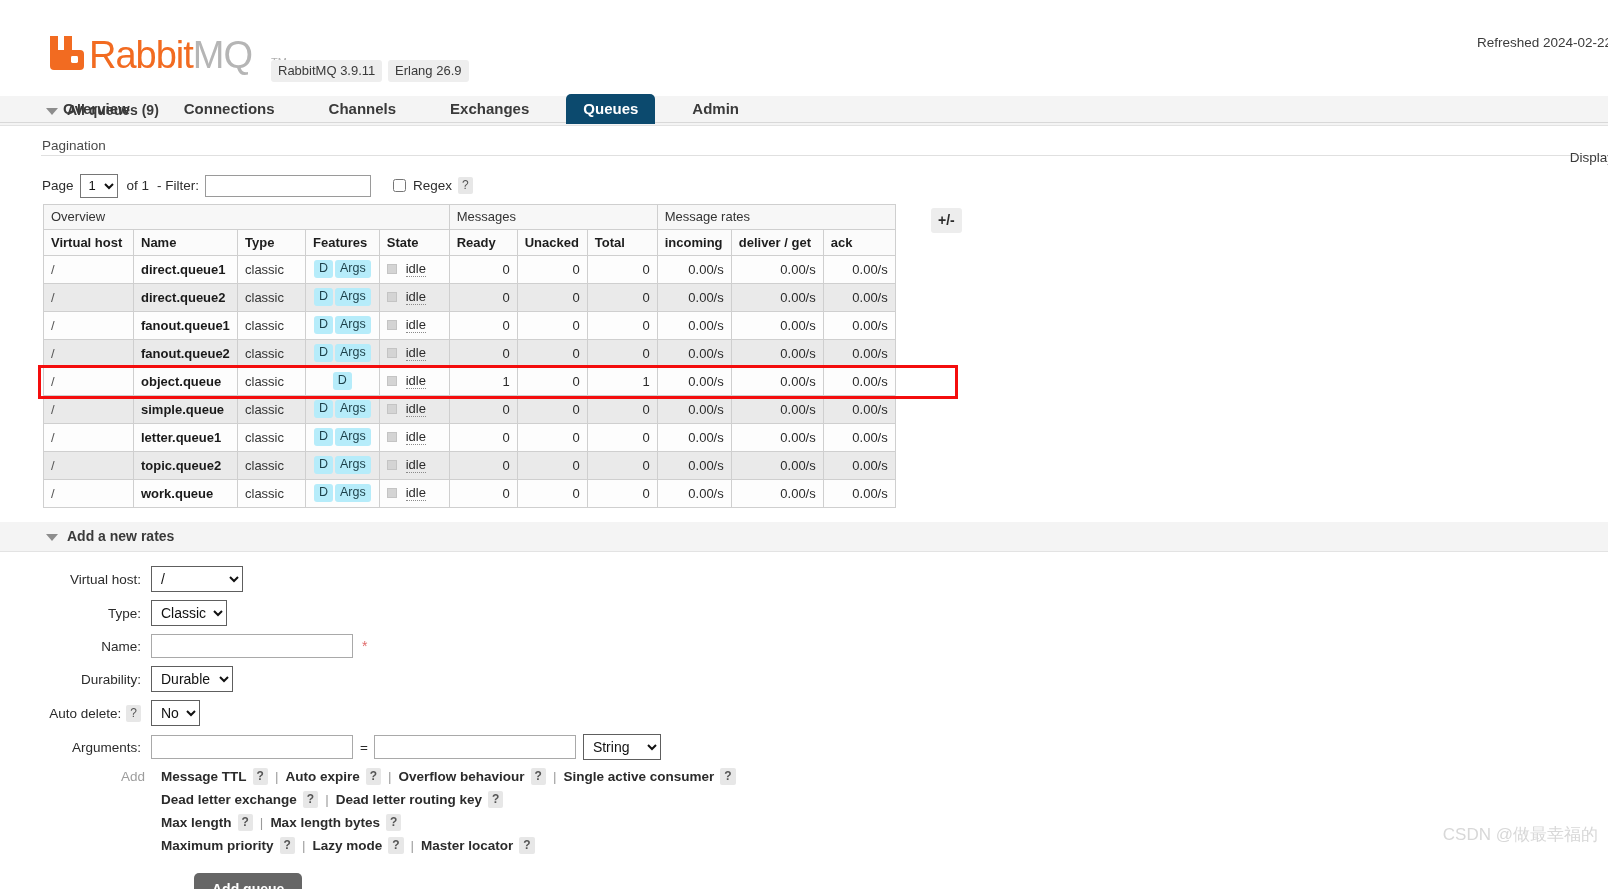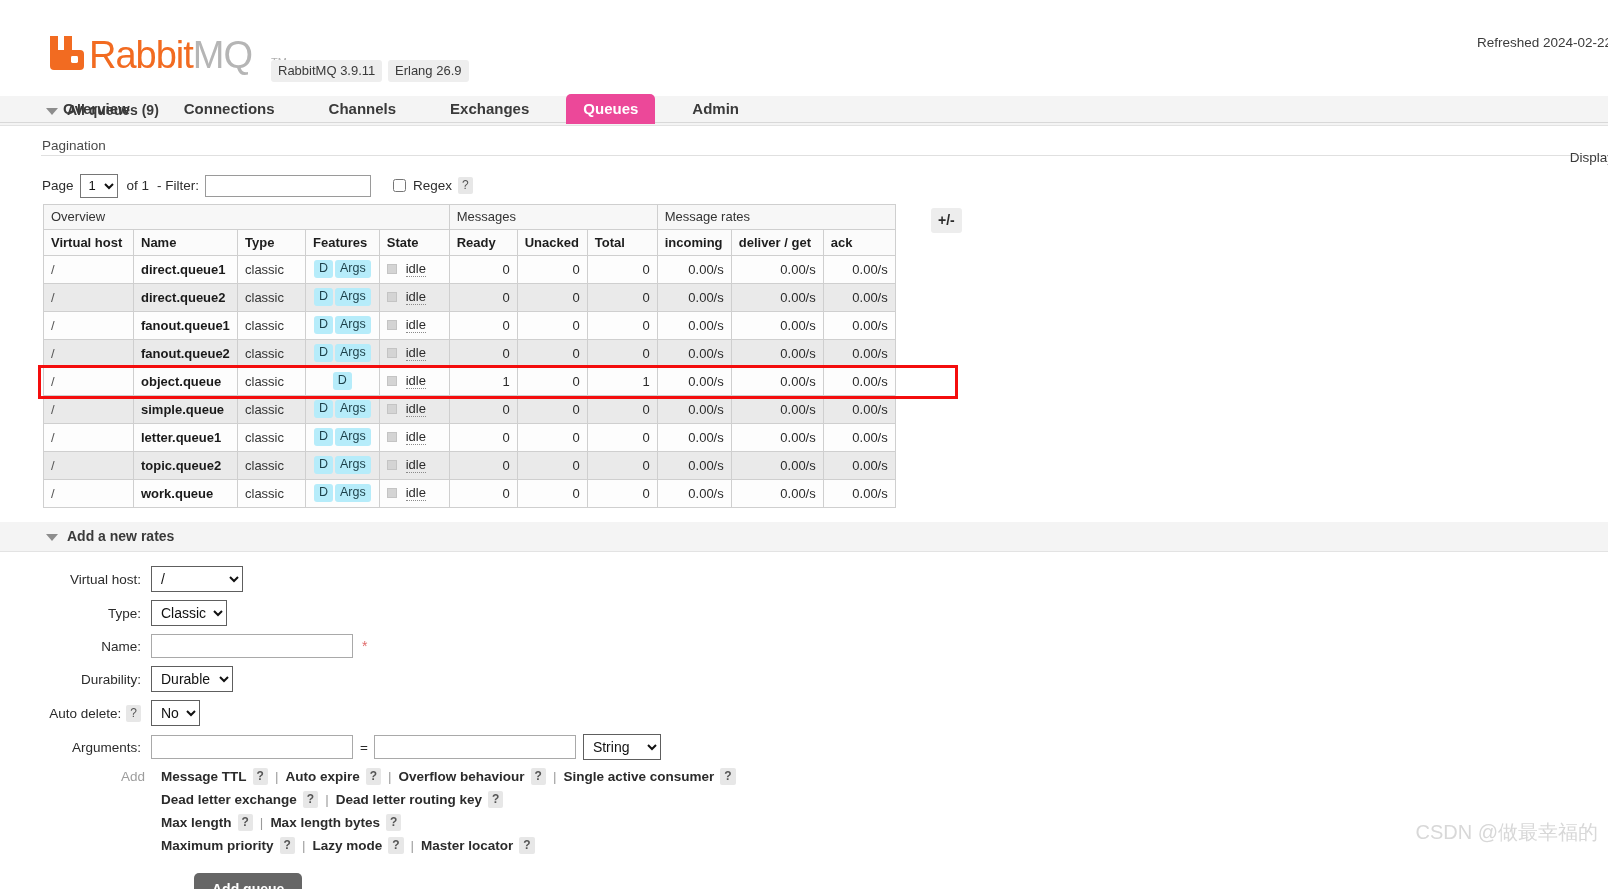--- a/index.html
+++ b/index.html
@@ -79,21 +79,21 @@
     width: 1608px; height: 29px;
     border-bottom: 1px solid #d8d8d8;
   }
   #nav .tabs { position: absolute; left: 46px; top: 0; display: flex; }
   #nav .tab {
     font-size: 15px; font-weight: bold; color: #3a3a3a;
     padding: 6px 17px 7px 17px; margin-right: 20px;
     border-radius: 5px 5px 0 0; cursor: pointer;
     white-space: nowrap;
   }
-  #nav .tab.active { background: #ec4899; color: #ffffff; }
+  #nav .tab.active { background: #0c4a6e; color: #ffffff; }
 
   
   .section-bar {
     background: #f4f4f4;
     border-bottom: 1px solid #e3e3e3;
     font-size: 14px; font-weight: bold; color: #3a3a3a;
     padding: 6px 0 7px 46px;
     display: flex; align-items: center;
   }
   .caret {
@@ -270,21 +270,21 @@
     border: none; border-radius: 5px;
     font-family: "Liberation Sans", sans-serif;
     font-size: 14px; font-weight: bold;
     padding: 8px 18px 9px 18px;
     cursor: pointer;
   }
 
   
   #watermark {
     position: absolute; right: 10px; bottom: 18px;
-    font-size: 20px; color: #d8d8d8;
+    font-size: 17px; color: #d8d8d8;
     white-space: nowrap; pointer-events: none;
   }
 </style>
 </head>
 <body>
 
 <div id="browser-bar">
   <span class="nav-icons">←→⟳</span>
   <span class="omnibox">
     <span class="warn-tri">⚠</span>

